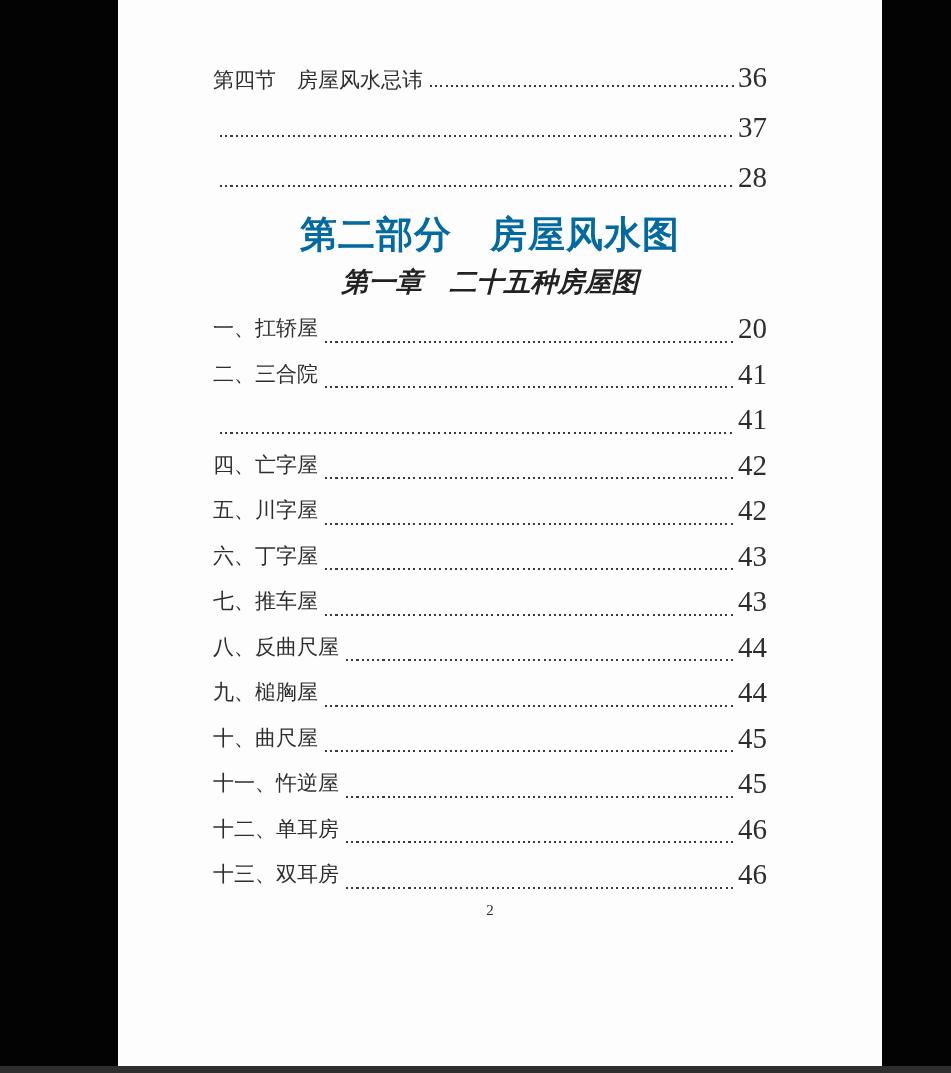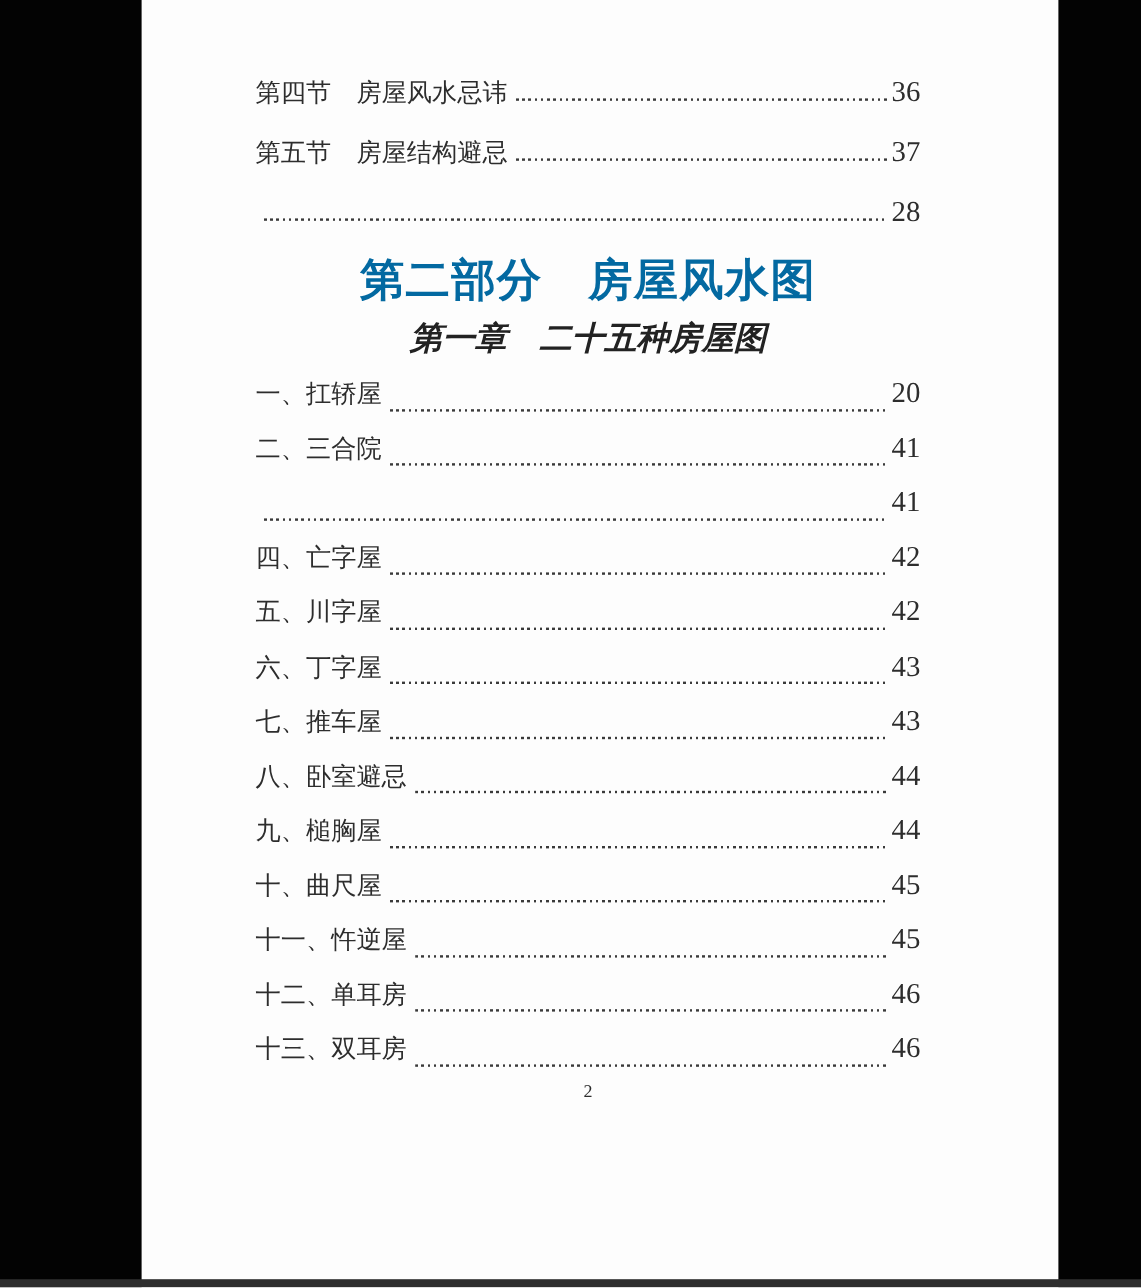--- a/index.html
+++ b/index.html
@@ -41,21 +41,21 @@
   .label   { color: #2d2d2d; }
   .leader {
     flex: 1;
     height: 4px;
     margin: 0 3px 0 7px;
     background-image: repeating-linear-gradient(to right, #3a3a3a 0 2.1px, transparent 2.1px 5.2px);
     background-size: 100% 2.2px;
     background-repeat: no-repeat;
     background-position: left bottom;
   }
-  .pagenum { font-size: 24px; color: #2d2d2d; }
+  .pagenum { font-size: 29px; color: #2d2d2d; }
 
   .part-title {
     font-size: 37px;
     font-weight: 700;
     line-height: 46px;
     text-align: center;
     letter-spacing: 1px;
     margin: 8px 0 0 0;
     color: #0369a1;
   }
@@ -89,21 +89,20 @@
 
     <div class="sections">
 
         <div class="row">
           <span class="label">第四节　房屋风水忌讳</span>
           <span class="leader"></span>
           <span class="pagenum">36</span>
         </div>
 
         <div class="row">
-          <span class="label">第五节　房屋结构避忌</span>
           <span class="leader"></span>
           <span class="pagenum">37</span>
         </div>
 
         <div class="row">
           <span class="leader"></span>
           <span class="pagenum">28</span>
         </div>
       </div>
 
@@ -147,21 +146,21 @@
           <span class="pagenum">43</span>
         </div>
 
         <div class="row">
           <span class="label">七、推车屋</span>
           <span class="leader"></span>
           <span class="pagenum">43</span>
         </div>
 
         <div class="row">
-          <span class="label">八、卧室避忌</span>
+          <span class="label">八、反曲尺屋</span>
           <span class="leader"></span>
           <span class="pagenum">44</span>
         </div>
 
         <div class="row">
           <span class="label">九、槌胸屋</span>
           <span class="leader"></span>
           <span class="pagenum">44</span>
         </div>
 

